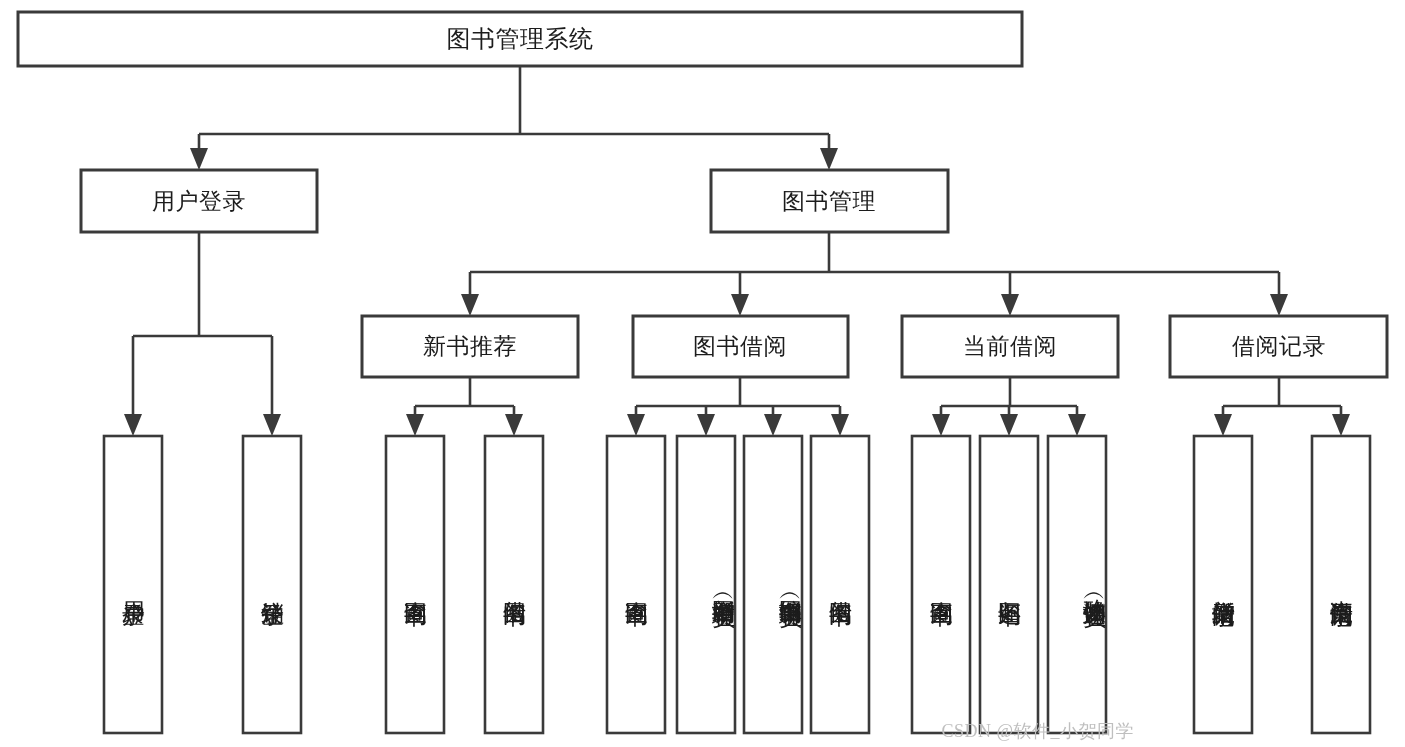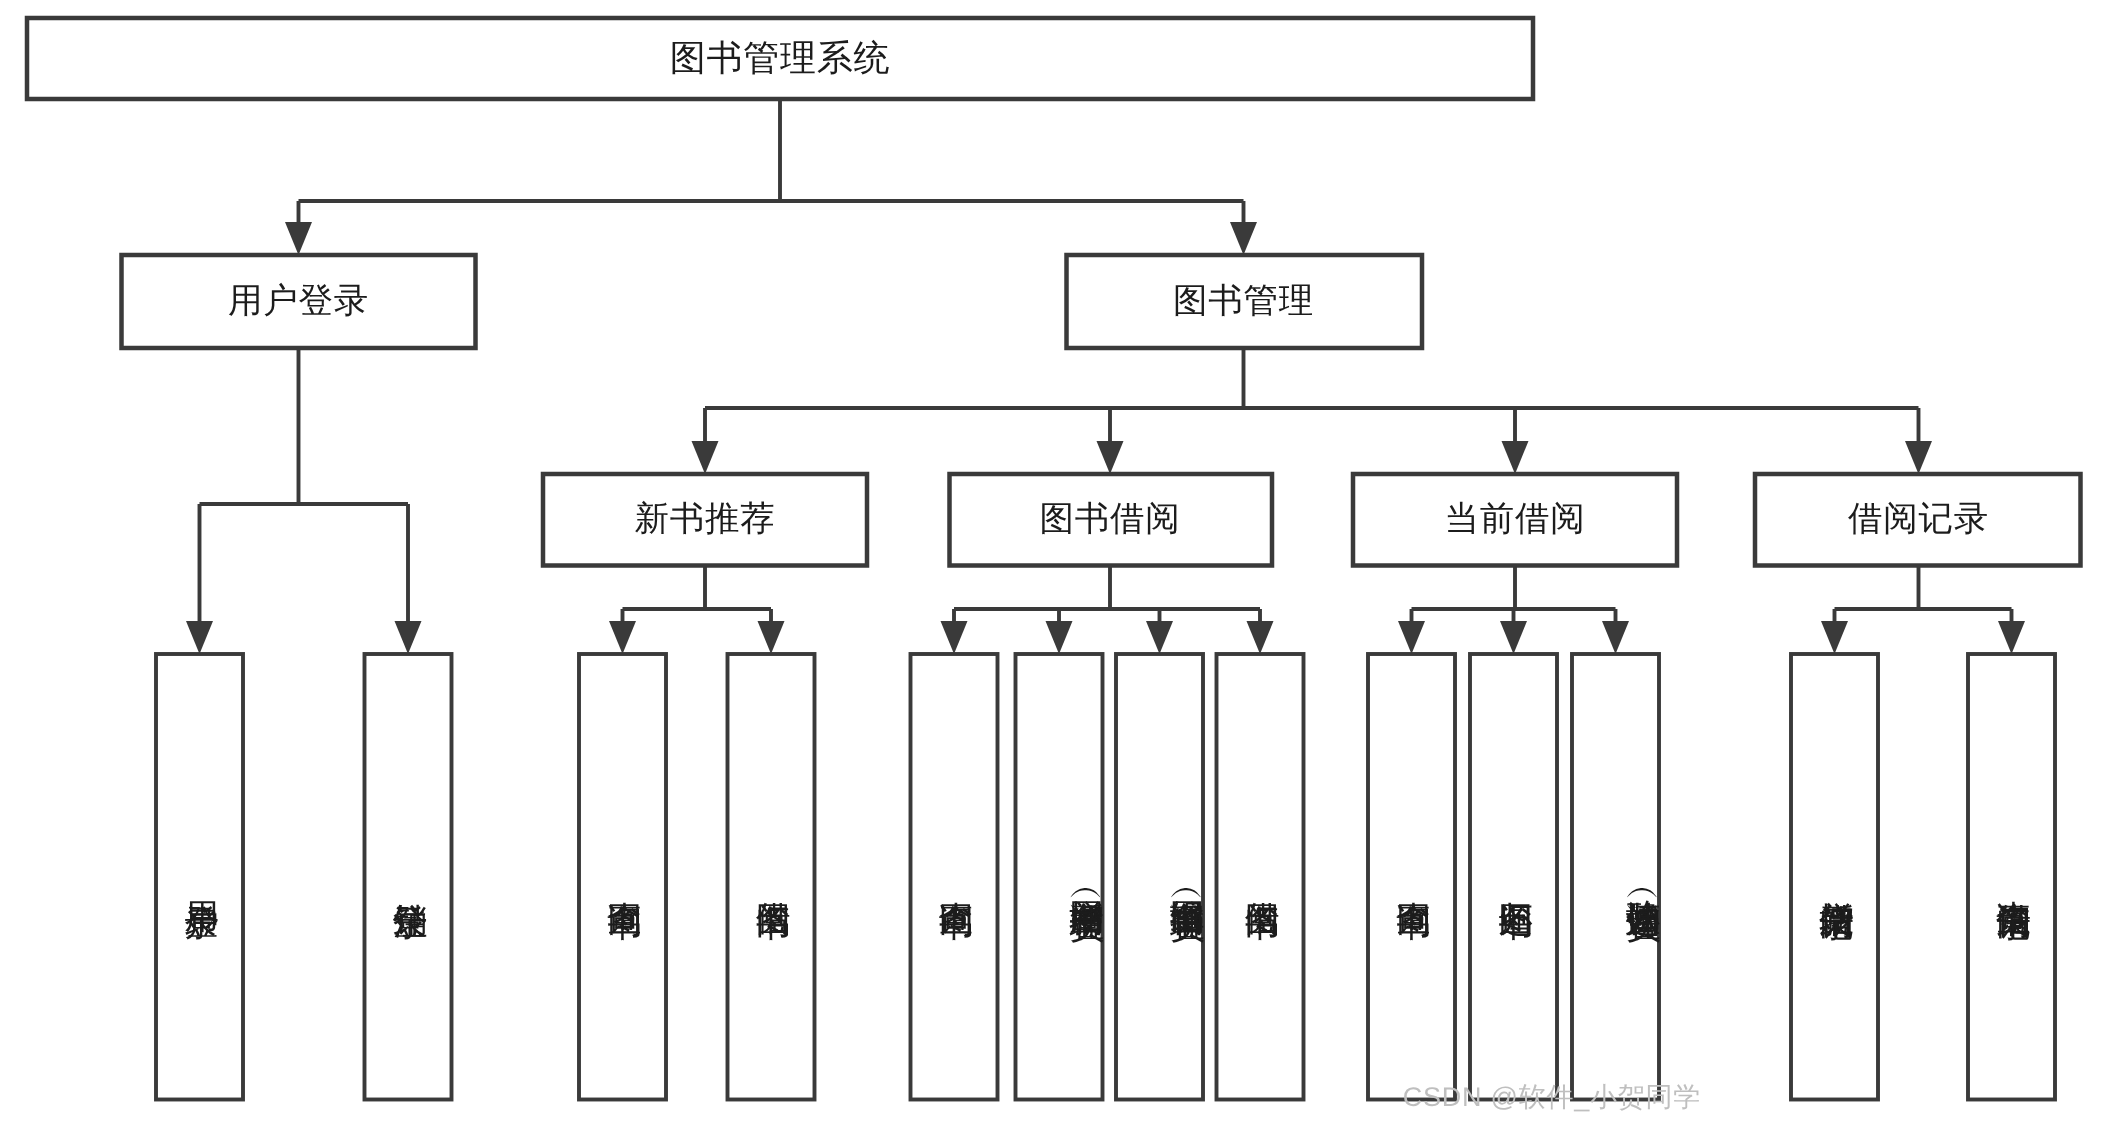--- a/index.html
+++ b/index.html
@@ -68,21 +68,21 @@
     color: #1c1c1c;
     letter-spacing: 1px;
     white-space: nowrap;
     pointer-events: none;
     text-align: center;
   }
   .watermark {
     position: absolute;
     right: 14px;
     bottom: 4px;
-    font-family: Liberation Sans, sans-serif;
+    font-family: Liberation Serif, serif;
     font-size: 18px;
     color: #bfbfbf;
     white-space: nowrap;
     letter-spacing: 0.5px;
   }
 </style>
 </head>
 <body>
 
 <div id="diagram-root">

